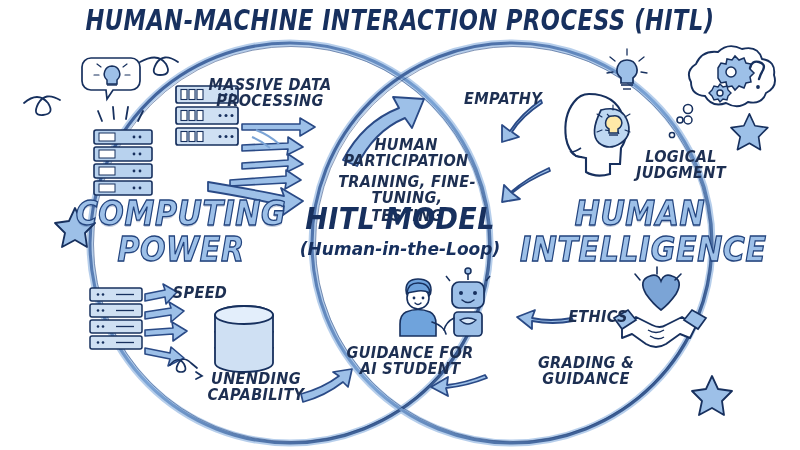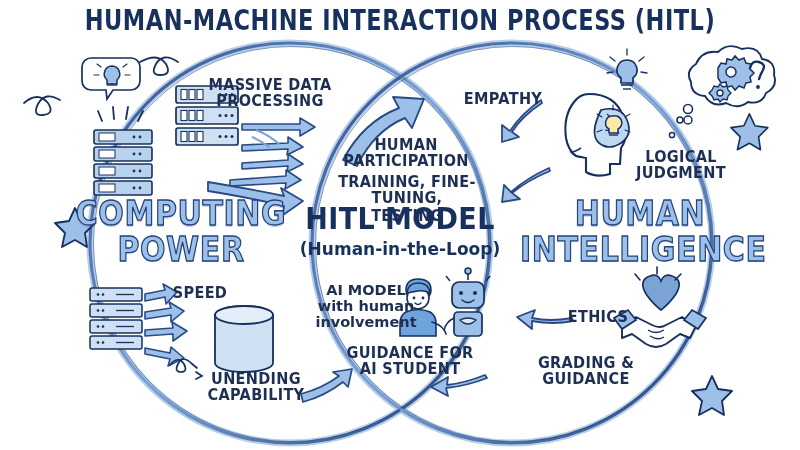--- a/index.html
+++ b/index.html
@@ -2,21 +2,21 @@
 <html><head>
 <meta charset="utf-8">
 <title>Human-Machine Interaction Process (HITL)</title>
 <style>
   html,body{margin:0;padding:0;}
   body{
     width:800px;height:450px;overflow:hidden;background:#ffffff;
     font-family:"DejaVu Sans","Liberation Sans",sans-serif;
     color:#16305c;
   }
-  #stage{position:relative;width:800px;height:378px;background:#fff;}
+  #stage{position:relative;width:800px;height:378px;background:#fff;font-style:italic;}
   svg.layer{position:absolute;left:0;top:0;width:800px;height:450px;}
 
   
   .txt{position:absolute;text-align:center;line-height:1.06;white-space:pre-line;}
 
   .title{
     left:0;top:6px;width:800px;
     font-size:25px;font-weight:700;letter-spacing:.5px;
     color:#17305e;text-align:center;
     font-family:"DejaVu Sans Condensed","Liberation Sans Narrow","Liberation Sans",sans-serif;
@@ -361,23 +361,20 @@
   <div class="txt lbl" style="left:336px;top:138px;width:140px;">HUMAN
 PARTICIPATION</div>
 
   <div class="txt lbl" style="left:312px;top:176px;width:190px;">TRAINING, FINE-TUNING,
 TESTING</div>
 
   <div class="txt hitl">HITL MODEL</div>
 
   <div class="txt hitl-sub">(Human-in-the-Loop)</div>
 
-  <div class="txt mixed" style="left:312px;top:282px;width:108px;text-align:center;">AI MODEL
-with human
-involvement</div>
 
   <div class="txt lbl" style="left:340px;top:346px;width:140px;">GUIDANCE FOR
 AI STUDENT</div>
 
   <div class="txt lbl" style="left:458px;top:92px;width:90px;">EMPATHY</div>
 
   <div class="txt bigside right-big">HUMAN
 INTELLIGENCE</div>
 
   <div class="txt lbl" style="left:626px;top:150px;width:110px;">LOGICAL

